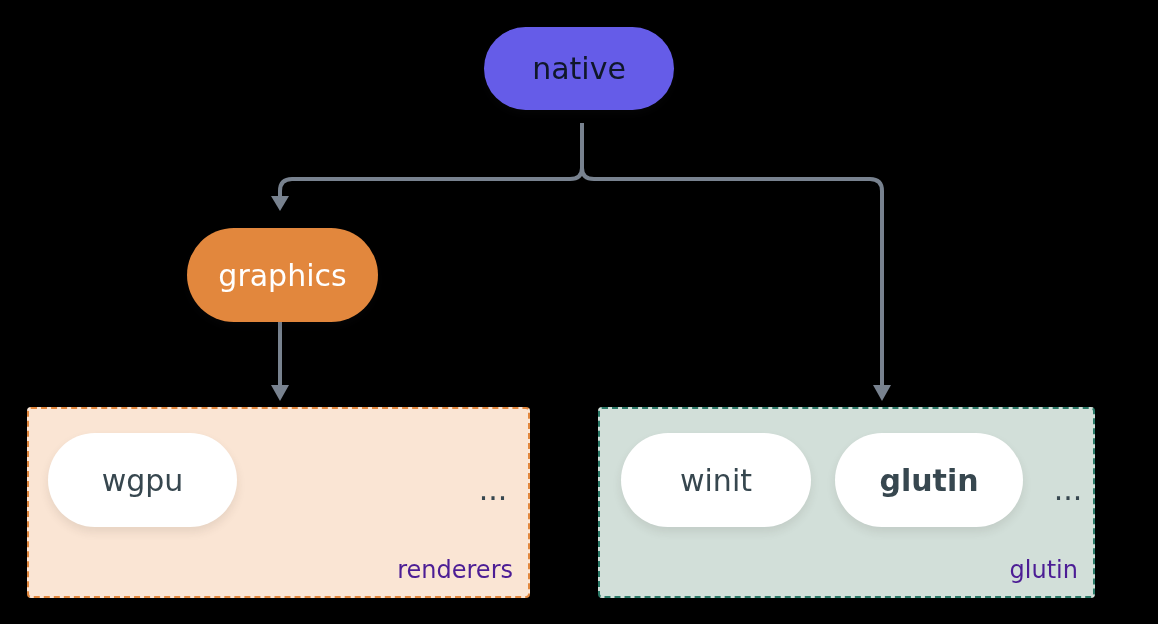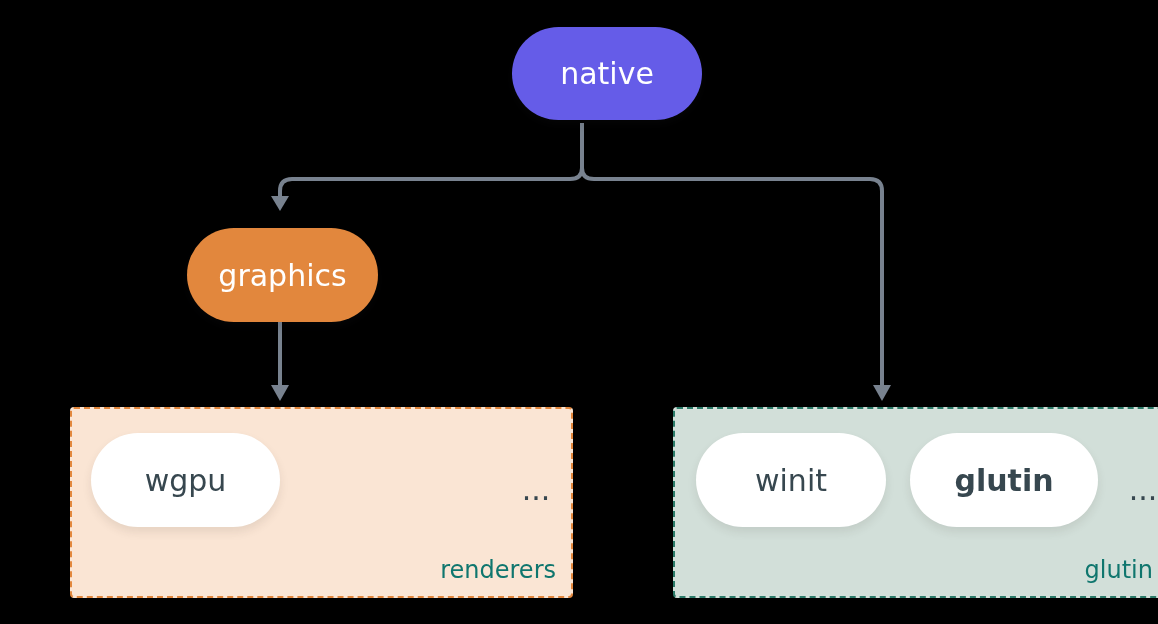--- a/index.html
+++ b/index.html
@@ -26,51 +26,50 @@
   .pill {
     position: absolute;
     display: flex;
     align-items: center;
     justify-content: center;
     border-radius: 47px;
     font-size: 30px;
     box-shadow: 0 4px 10px rgba(40, 40, 50, 0.12);
   }
   .node-native {
-    left: 512px;
+    left: 484px;
     top: 27px;
     width: 190px;
-    height: 93px;
+    height: 83px;
     background: #655CE8;
-    color: #ffffff;
+    color: #0f172a;
   }
   .node-graphics {
     left: 187px;
     top: 228px;
     width: 191px;
     height: 94px;
     background: #E2873D;
     color: #ffffff;
   }
   .group {
     position: absolute;
     top: 407px;
     height: 191px;
     box-sizing: border-box;
     border-radius: 4px;
-    margin-left: 43px;
   }
   .group-renderers {
     left: 27px;
     width: 503px;
     background: #FAE5D4;
     border: 2px dashed #E2873D;
   }
   .group-shells {
-    left: 630px;
+    left: 598px;
     width: 497px;
     background: #D2DFD9;
     border: 2px dashed #2B7A68;
   }
   .pill.white {
     background: #ffffff;
     color: #37474F;
     top: 24px;
     height: 94px;
     box-shadow: 0 5px 10px rgba(60, 50, 40, 0.10);
@@ -91,21 +90,21 @@
     font-size: 30px;
     color: #37474F;
   }
   .group-renderers .ellipsis { left: 442px; }
   .group-shells   .ellipsis { left: 446px; }
   .group-label {
     position: absolute;
     right: 15px;
     bottom: 12px;
     font-size: 24px;
-    color: #0f766e;
+    color: #4c1d95;
   }
 </style>
 </head>
 <body>
 
 <div class="canvas">
 
   <svg class="connectors" viewBox="0 0 1158 624" xmlns="http://www.w3.org/2000/svg">
     <path d="M582 123 L582 168 Q582 179 570 179 L292 179 Q280 179 280 191 L280 198
              M582 168 Q582 179 594 179 L870 179 Q882 179 882 191 L882 387

